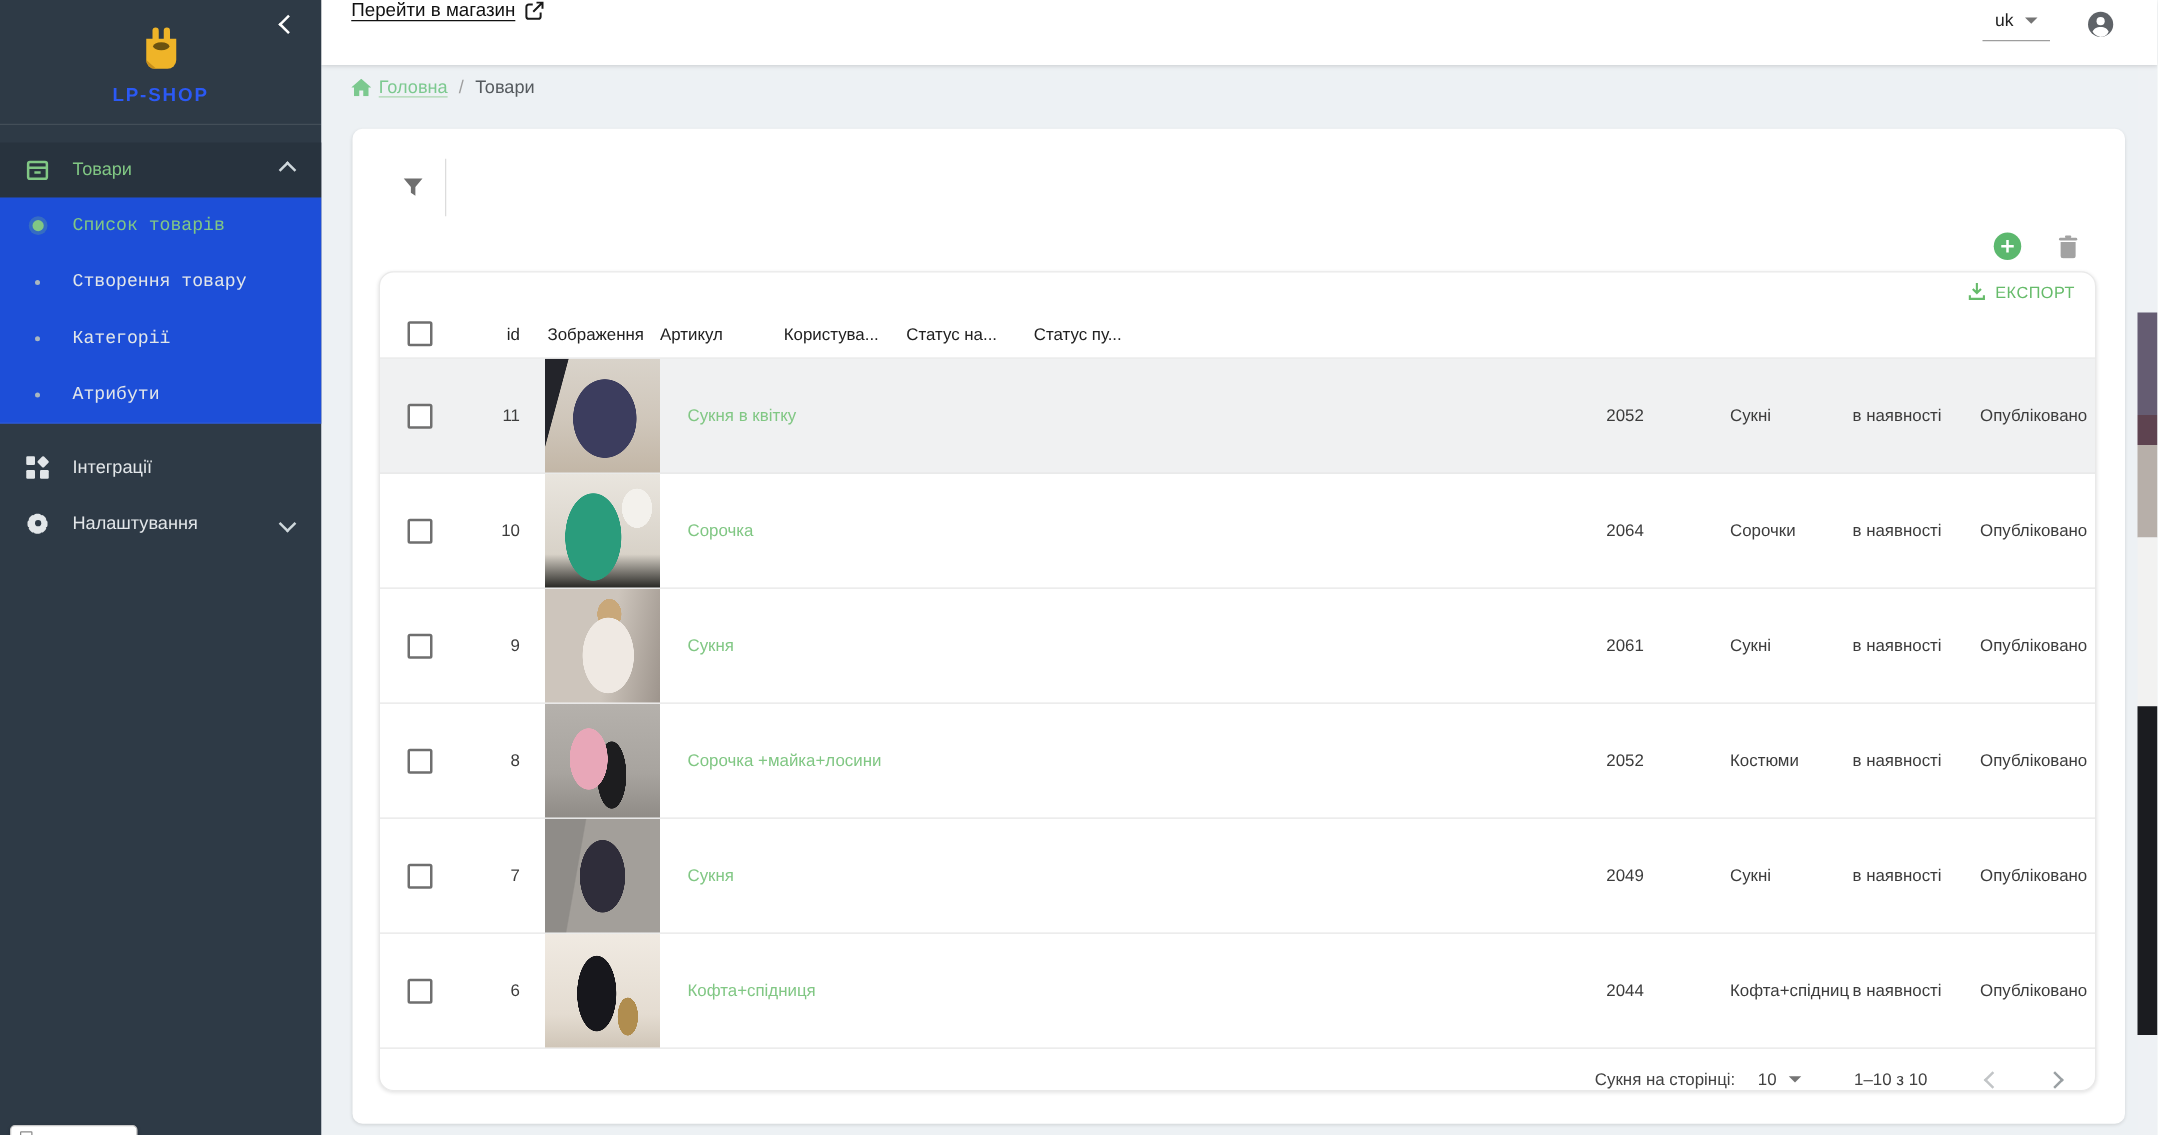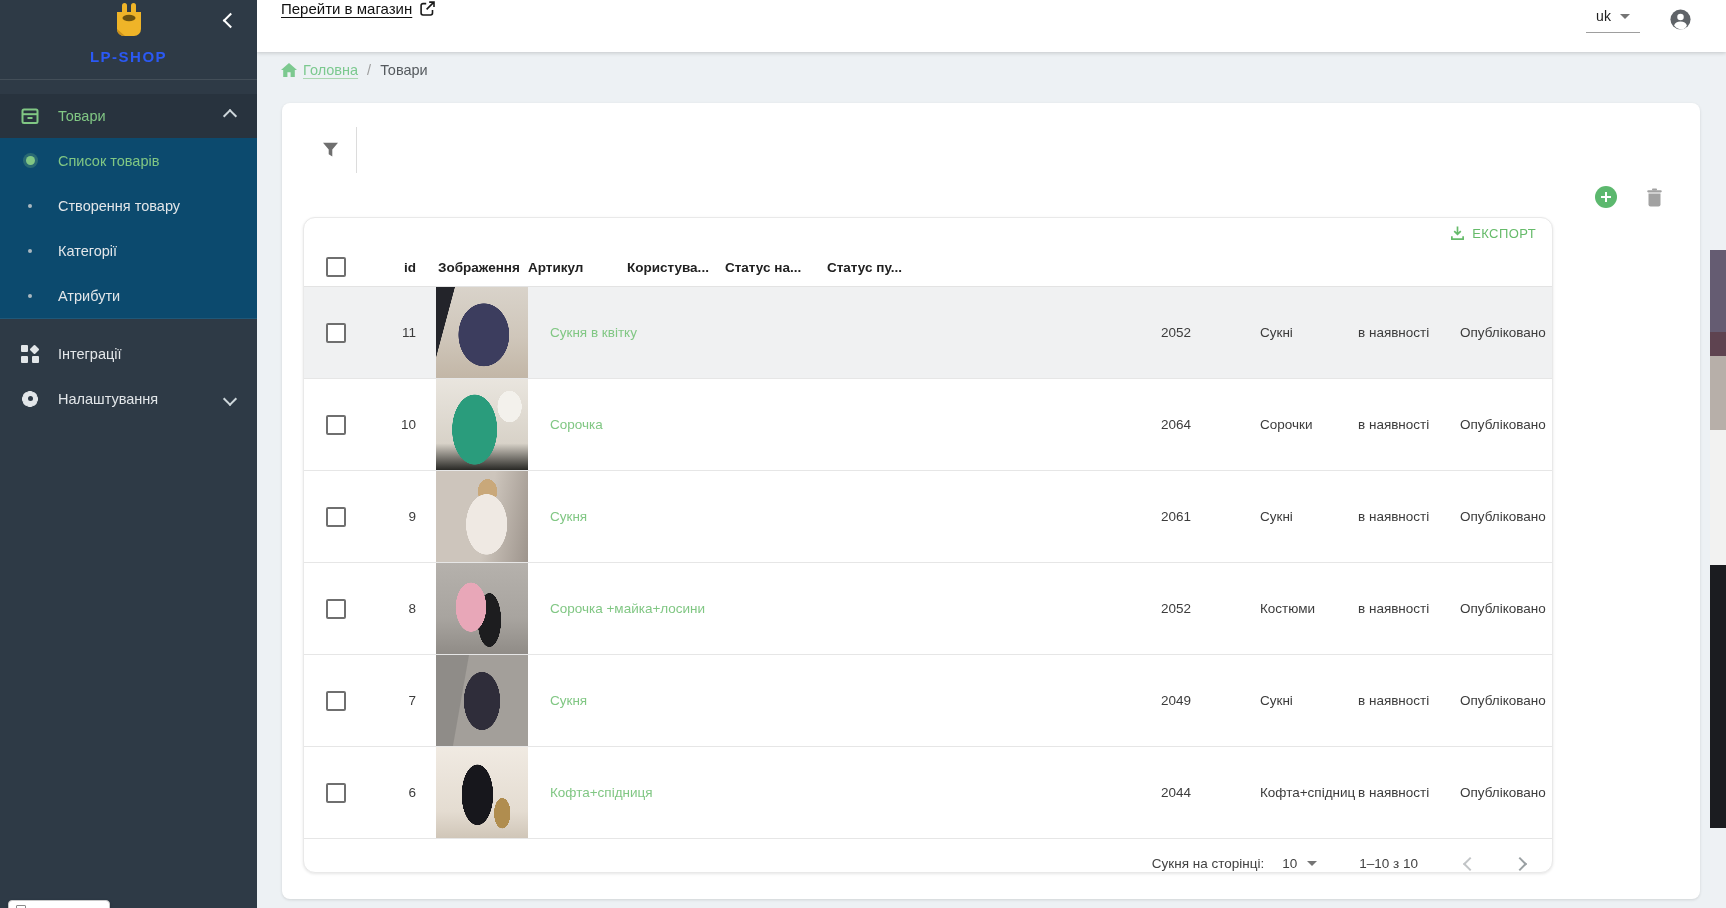--- a/index.html
+++ b/index.html
@@ -5,30 +5,30 @@
   html,body{margin:0;padding:0;}
   body{
     width:1726px;height:908px;overflow:hidden;position:relative;
     background:#edf1f4;
     font-family:"Liberation Sans","DejaVu Sans",sans-serif;
     -webkit-font-smoothing:antialiased;
   }
 
   
   .sidebar{position:absolute;left:0;top:0;width:257px;height:908px;background:#2e3a46;z-index:5;}
-  .logo-wrap{padding-top:0;text-align:center;position:relative;}
+  .logo-wrap{padding-top:19px;text-align:center;position:relative;}
   .logo-text{color:#2b59f5;font-weight:bold;font-size:15px;letter-spacing:1.5px;margin-top:2px;}
   .collapse-btn{position:absolute;right:18px;top:12px;width:18px;height:18px;cursor:pointer;}
   .chev{display:inline-block;width:8px;height:8px;border-right:2px solid #cfd8dc;border-bottom:2px solid #cfd8dc;}
   .chev.left{transform:rotate(135deg);border-width:2.5px;width:9px;height:9px;border-color:#fff;}
   .chev.up{transform:rotate(-135deg);}
   .chev.down{transform:rotate(45deg);}
   .side-divider{height:1px;background:rgba(255,255,255,0.10);}
   .group-head{height:44px;display:flex;align-items:center;background:#28333e;cursor:pointer;}
-  .submenu{background:#0c4a6e;border-bottom:1px solid rgba(255,255,255,0.08);}
+  .submenu{background:#1d4ed8;border-bottom:1px solid rgba(255,255,255,0.08);font-family:Liberation Mono, monospace;}
   .sub-item{height:45px;display:flex;align-items:center;cursor:pointer;}
   .side-item{height:45px;display:flex;align-items:center;cursor:pointer;}
   .side-icon{width:22px;margin-left:19px;display:flex;justify-content:center;align-items:center;flex:none;}
   .side-label{margin-left:17px;font-size:14.5px;color:#e2e6e9;flex:1;}
   .side-label.green{color:#81c784;}
   .side-chev{margin-right:22px;}
   .bullet-wrap{width:22px;margin-left:19px;display:flex;justify-content:center;flex:none;}
   .dot{width:4px;height:4px;border-radius:50%;background:#aab7bf;}
   .dot.active{width:9px;height:9px;background:#81c784;box-shadow:0 0 0 3px rgba(129,199,132,0.25);}
   
@@ -61,24 +61,24 @@
   
   .wrapper{position:absolute;left:282px;top:103px;width:1418px;height:796px;background:#fff;border-radius:8px;box-shadow:0 1px 3px rgba(0,0,0,0.12);z-index:2;}
   .filter-btn{position:absolute;left:36px;top:35px;width:24px;height:24px;display:flex;align-items:center;justify-content:center;cursor:pointer;}
   .filter-divider{position:absolute;left:74px;top:24px;width:1px;height:46px;background:#dcdcdc;}
   .fab-add{position:absolute;left:1313px;top:83px;width:22px;height:22px;border-radius:50%;background:#5cb86e;cursor:pointer;display:flex;align-items:center;justify-content:center;}
   .fab-add:before{content:"";position:absolute;width:10px;height:2px;background:#fff;}
   .fab-add:after{content:"";position:absolute;width:2px;height:10px;background:#fff;}
   .trash-btn{position:absolute;left:1364px;top:85px;cursor:pointer;}
 
   
-  .table-card{position:absolute;left:21px;top:114px;width:1250px;height:656px;background:#fff;border:1px solid #e9e9e9;border-radius:12px;box-shadow:0 1px 3px rgba(0,0,0,0.10);box-sizing:border-box;overflow:hidden;}
+  .table-card{position:absolute;left:21px;top:114px;width:1374px;height:656px;background:#fff;border:1px solid #e9e9e9;border-radius:12px;box-shadow:0 1px 3px rgba(0,0,0,0.10);box-sizing:border-box;overflow:hidden;}
   .export-bar{height:30px;display:flex;align-items:center;justify-content:flex-end;padding-right:10px;}
   .export-btn{display:flex;align-items:center;gap:7px;color:#66bb6a;font-size:13px;font-weight:500;letter-spacing:0.4px;cursor:pointer;padding:4px 6px;}
-  .thead{height:38px;display:flex;align-items:center;border-bottom:1px solid #e3e3e3;font-size:13.5px;font-weight:bold;color:#212121;}
+  .thead{height:38px;display:flex;align-items:center;border-bottom:1px solid #e3e3e3;font-size:13.5px;font-weight:normal;color:#212121;}
   .trow{height:92px;display:flex;align-items:center;border-bottom:1px solid #e6e6e6;box-sizing:border-box;font-size:13.5px;color:#3c3c3c;overflow:hidden;cursor:pointer;}
   .trow:last-of-type{height:79px;border-bottom:none;}
   .trow.hovered{background:#f0f1f2;}
   .c-sel{width:46px;flex:none;display:flex;}
   .c-id{width:66px;flex:none;text-align:right;}
   .c-img{width:112px;flex:none;display:flex;justify-content:flex-end;align-items:center;height:100%;}
   .c-name{flex:1;padding-left:22px;box-sizing:border-box;overflow:hidden;white-space:nowrap;}
   .c-sku{width:99px;flex:none;}
   .c-cat{width:98px;flex:none;overflow:hidden;white-space:nowrap;}
   .c-avail{width:102px;flex:none;}

